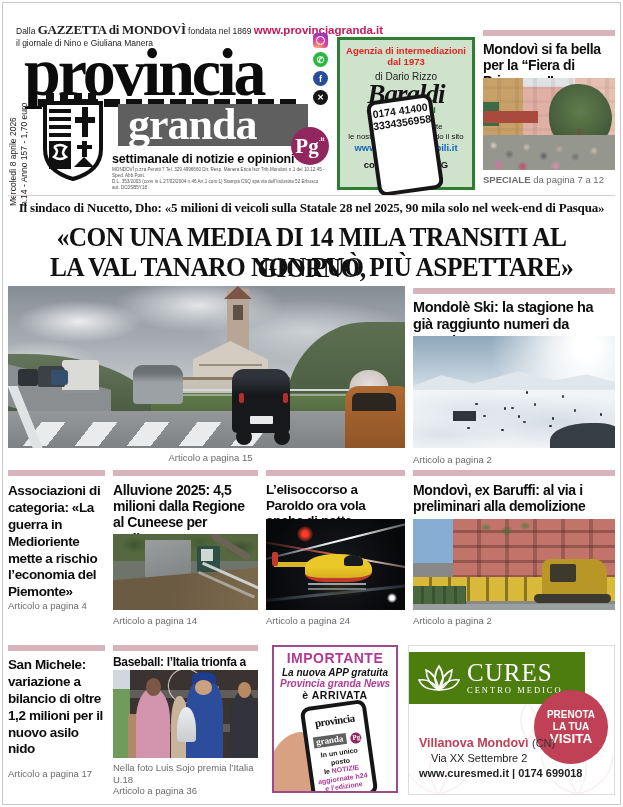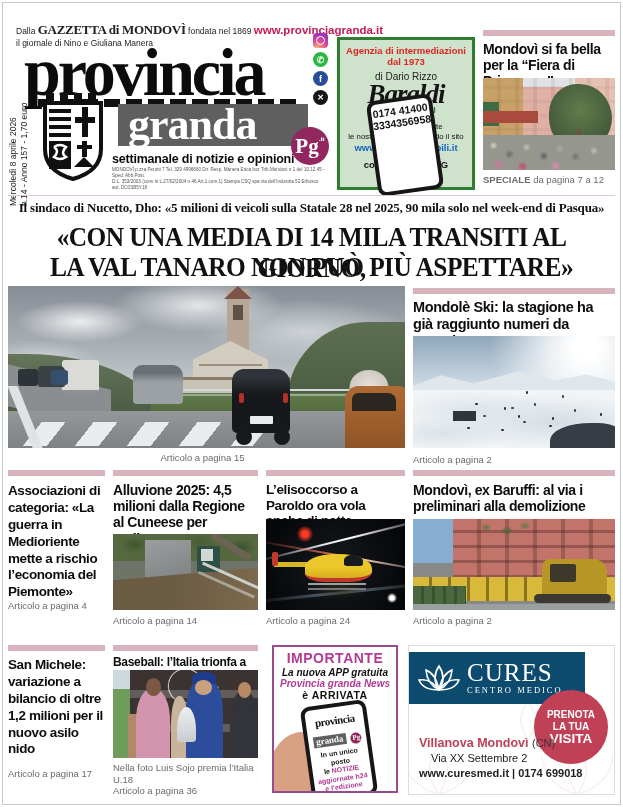--- a/index.html
+++ b/index.html
@@ -240,21 +240,21 @@
       font-weight:bold;font-size:9px;padding:0 3px;line-height:11px;}
   .phone .pgdot{display:inline-block;background:#92275f;color:#fff;border-radius:50%;width:11px;height:11px;
       font-size:7px;line-height:11px;font-family:"Liberation Serif",serif;font-weight:bold;}
   .phone .s1{font-weight:bold;font-size:7px;margin-top:3px;line-height:8.5px;}
   .phone .mag{color:#b23a94;font-weight:bold;}
   .phone .s2{font-size:7px;font-weight:bold;line-height:8.5px;}
 
   
   .cures{position:absolute;left:408px;top:645px;width:207px;height:150px;background:#fff;
       border:1px solid #ddd;box-sizing:border-box;overflow:hidden;}
-  .cu-band{position:absolute;left:0;top:6px;width:86%;height:52px;background:#0c4a6e;display:flex;align-items:center;}
+  .cu-band{position:absolute;left:0;top:6px;width:86%;height:52px;background:#4d7c0f;display:flex;align-items:center;}
   .cu-name{color:#fff;margin-left:6px;}
   .cu-name .b{font-family:"Liberation Serif",serif;font-size:25px;letter-spacing:1px;line-height:24px;}
   .cu-name .s{font-family:"Liberation Serif",serif;font-size:8.5px;letter-spacing:2px;}
   .cu-circle{position:absolute;right:6px;top:44px;width:74px;height:74px;border-radius:50%;background:#c04055;
       color:#fff;text-align:center;display:flex;flex-direction:column;justify-content:center;line-height:12px;}
   .cu-circle .c1{font-weight:bold;font-size:10px;}
   .cu-circle .c3{font-weight:bold;font-size:13.5px;}
   .cu-info{position:absolute;left:10px;top:90px;line-height:15px;}
   .cu-city{color:#c04055;font-weight:bold;font-size:12.5px;}
   .cu-city span.cn{color:#333;font-weight:normal;font-size:11px;}
@@ -395,21 +395,21 @@
     <div class="car1">
         <b></b>
         <i></i>
       </div>
     <div class="wheel" style="left:57.5%;bottom:2%;"></div>
       <div class="wheel" style="left:67%;bottom:2%;"></div>
     <div class="suv">
         <i></i>
       </div>
   </div>
-  <div class="abs capt" style="left:4px;top:452px;width:397px;text-align:center;">Articolo a pagina 15</div>
+  <div class="abs capt" style="left:12px;top:452px;width:397px;text-align:center;">Articolo a pagina 15</div>
 
   <div class="abs pinkbar" style="left:413px;top:288px;width:202px;"></div>
   <div class="abs headline" style="left:413px;top:299px;width:202px;font-size:14.5px;">Mondolè Ski: la stagione ha già raggiunto numeri da record</div>
   <div class="ph" style="left:413px;top:336px;width:202px;height:112px;">
     <div class="ski-sky"></div>
       <div class="ski-sun"></div>
       <div class="ski-ridge"></div>
     <div class="ski-snow"></div>
       <div class="ski-lodge"></div>
       <div class="ski-trees"></div>

